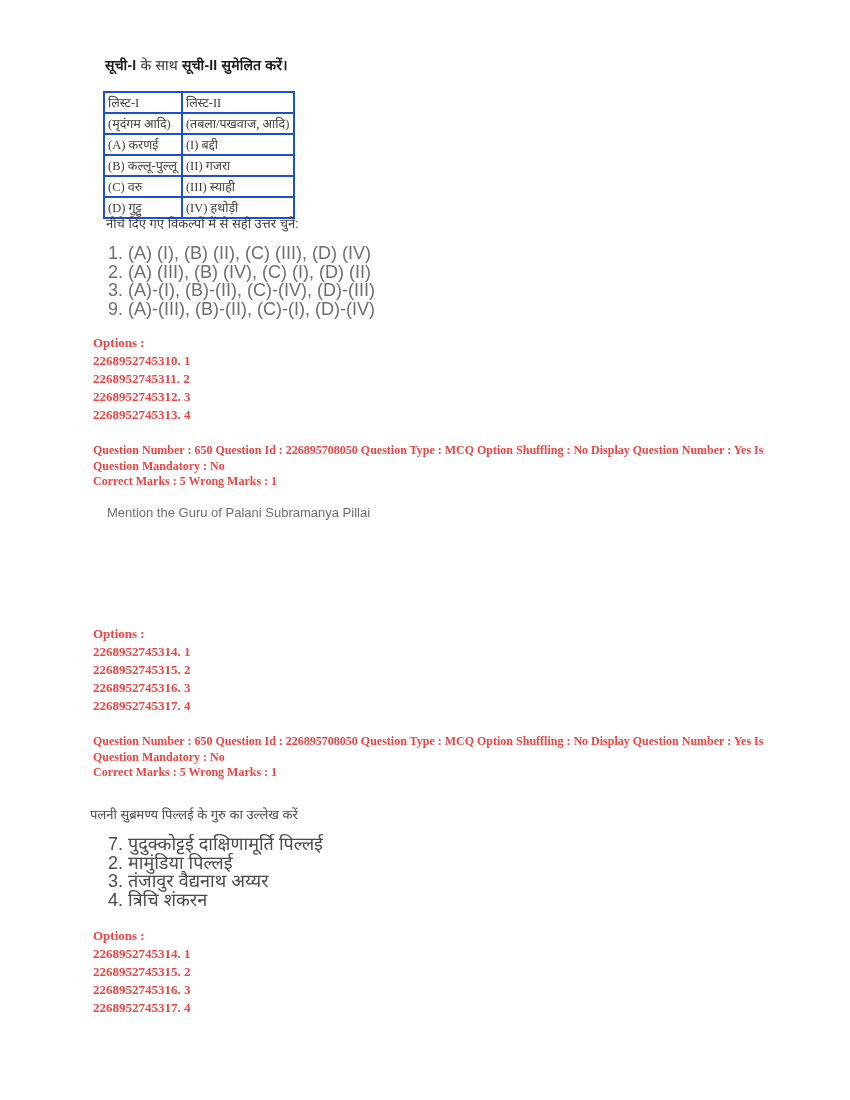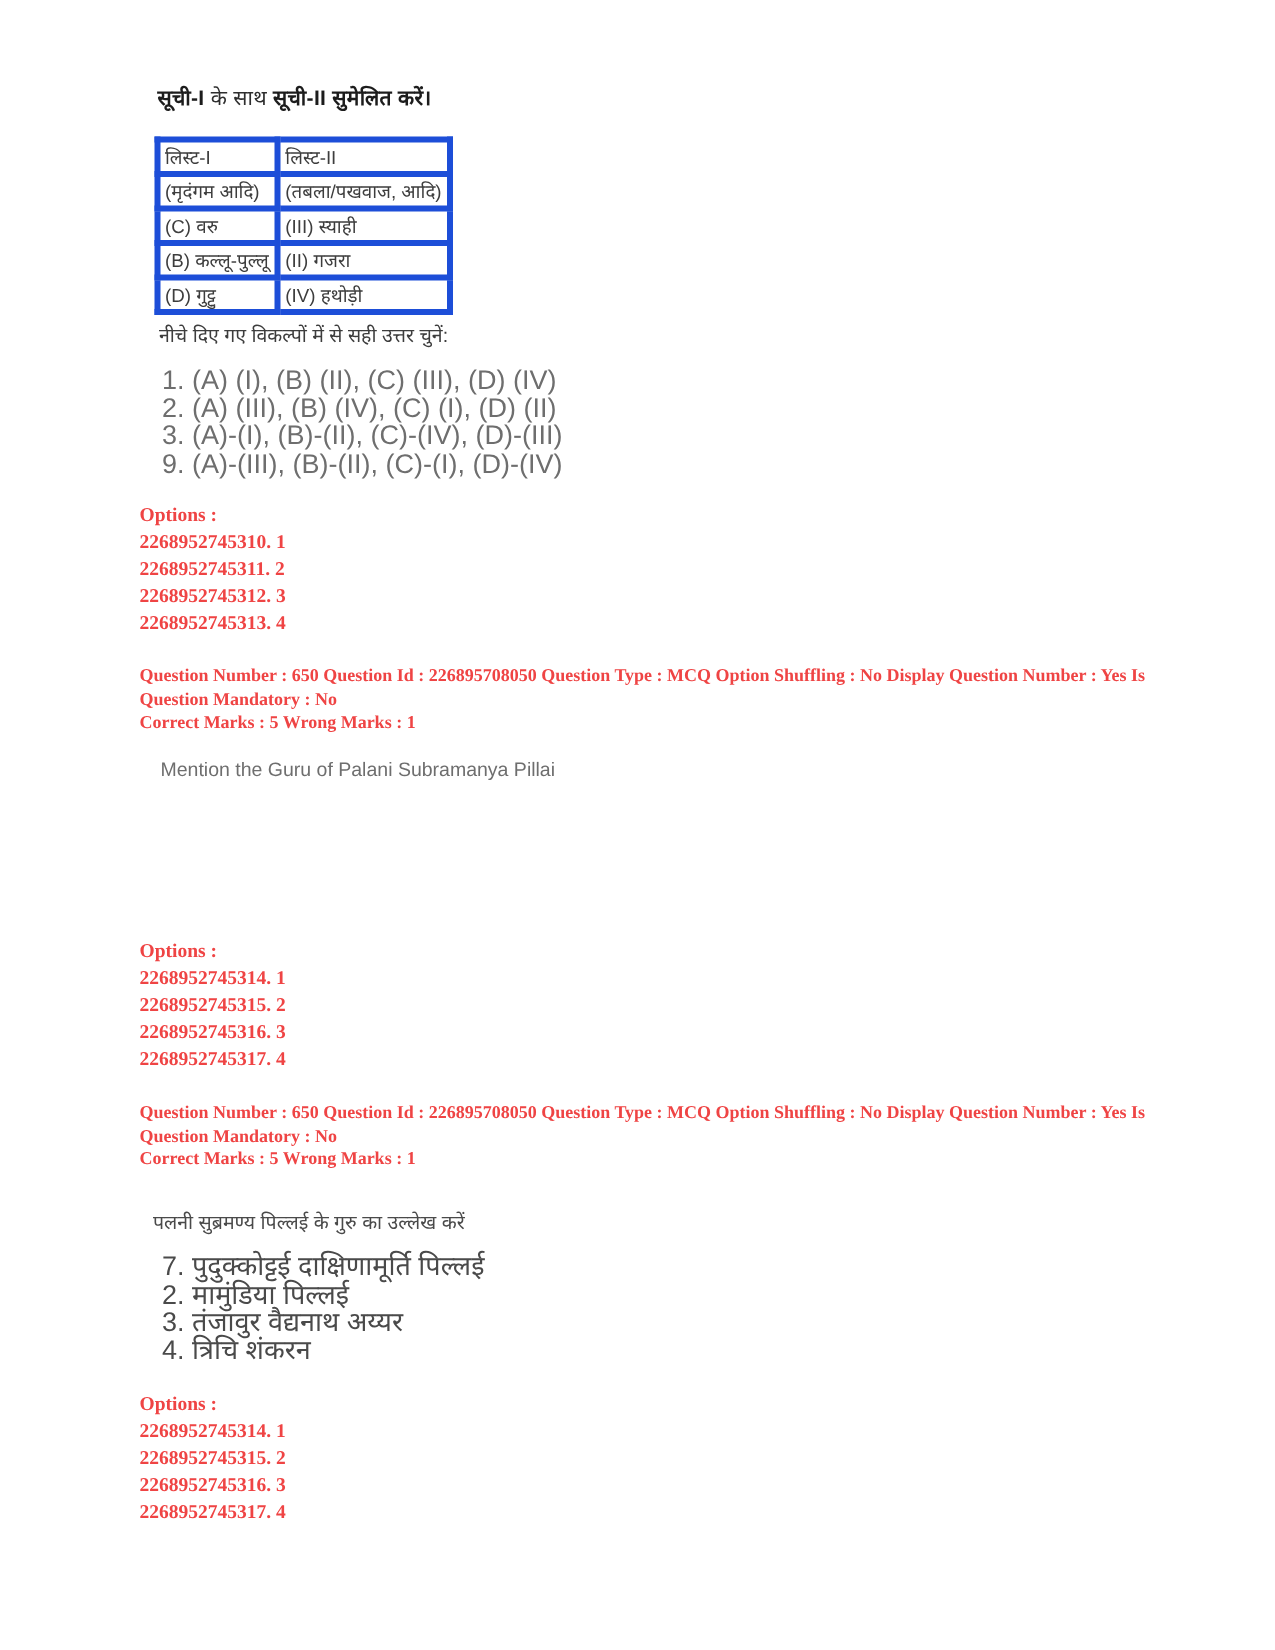--- a/index.html
+++ b/index.html
@@ -22,46 +22,47 @@
   }
   .heading .normal-part { font-weight:normal; color:#2e2e2e; }
 
   
   .match-table {
     left:103px; top:91px;
     border-collapse:collapse;
     font-size:12.5px; color:#3d3d3d;
   }
   .match-table td {
-    border:4px solid #1d4ed8;
+    border:2px solid #1d4ed8;
     padding:1px 4px 1px 3px;
     height:19px;
     white-space:nowrap;
     vertical-align:middle;
+    font-family:Liberation Serif, serif;
   }
   .match-table td.col1 { min-width:64px; }
   .match-table td.col2 { min-width:112px; }
 
   .instruction {
     left:106px; top:214px;
     font-size:13px; color:#3d3d3d;
   }
 
   
   .choices { font-size:18px; line-height:18.5px; }
   .choices.gray { color:#6e6e6e; }
   .choices.hindi { color:#4a4a4a; }
   #choices1 { left:108px; top:244px; }
   #choices2 { left:107px; top:535px; }
   #choices3 { left:108px; top:835px; }
 
   
   .q-text { font-size:13px; }
   #question2 { left:107px; top:505px; color:#6e6e6e; }
-  #question3 { left:102px; top:805px; color:#4a4a4a; }
+  #question3 { left:90px; top:805px; color:#4a4a4a; }
 
   
   .serif {
     font-family:"Liberation Serif","DejaVu Serif",serif;
     font-weight:bold; color:#ef4444;
   }
   .options-block { line-height:18px; font-size:13px; }
   #options1 { left:93px; top:334px; }
   #options2 { left:93px; top:625px; }
   #options3 { left:93px; top:927px; }
@@ -84,26 +85,30 @@
     <tbody>
       <tr>
         <td class="col1">लिस्ट-I</td>
         <td class="col2">लिस्ट-II</td>
       </tr>
       <tr>
         <td class="col1">(मृदंगम आदि)</td>
         <td class="col2">(तबला/पखवाज, आदि)</td>
       </tr>
       <tr>
-        <td class="col1">(C) वरु</td>
-        <td class="col2">(III) स्याही</td>
+        <td class="col1">(A) करणई</td>
+        <td class="col2">(I) बद्दी</td>
       </tr>
       <tr>
         <td class="col1">(B) कल्लू-पुल्लू</td>
         <td class="col2">(II) गजरा</td>
+      </tr>
+      <tr>
+        <td class="col1">(C) वरु</td>
+        <td class="col2">(III) स्याही</td>
       </tr>
       <tr>
         <td class="col1">(D) गुट्टु</td>
         <td class="col2">(IV) हथोड़ी</td>
       </tr>
     </tbody>
   </table>
 
   <div class="abs instruction">नीचे दिए गए विकल्पों में से सही उत्तर चुनें:</div>
 

